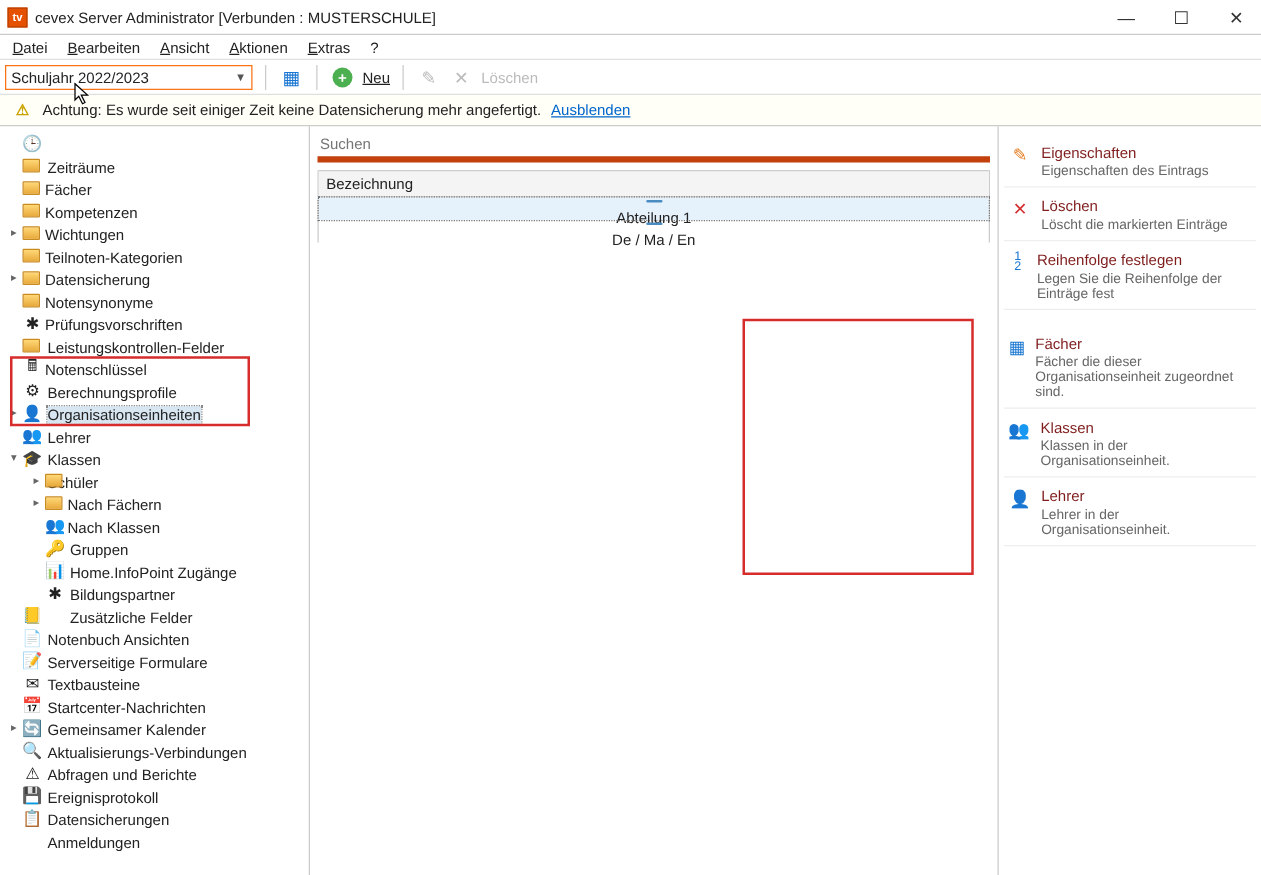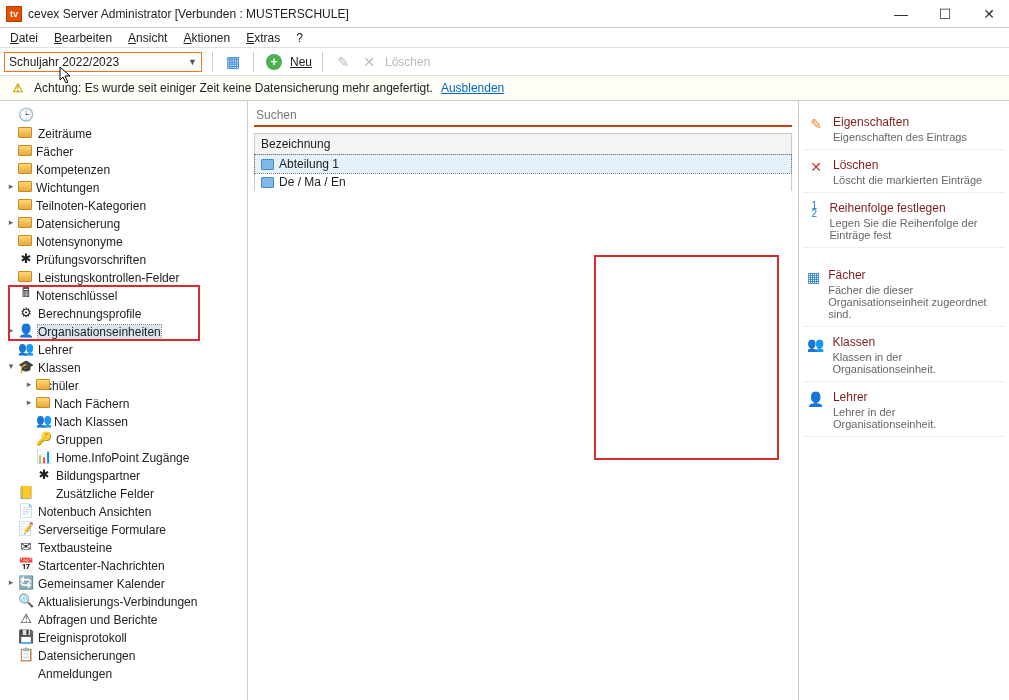--- a/index.html
+++ b/index.html
@@ -30,24 +30,24 @@
   .trow .exp { width:14px; text-align:center; color:#666; font-size:9px; user-select:none; }
   .trow .exp.none { visibility:hidden; }
   .trow .ticon { width:16px; height:14px; margin-right:4px; display:inline-flex; align-items:center; justify-content:center; font-size:12px; }
   .trow .ticon.folder { background:linear-gradient(#ffd877,#e8a93b); border-radius:1px; border:1px solid #c98a1e; width:14px; height:11px; }
   .trow .ticon.gen { font-size:13px; }
   .trow .tl { font-size:12px;margin-top:40px; }
   .trow.sel .tl { background:#d8e6f2; outline:1px dotted #888; }
   .hl-box1 { position:absolute; border:2px solid #d62c2c; pointer-events:none; }
   .mid { flex:1; display:flex; flex-direction:column; border-right:1px solid #ccc; }
   .search { margin:4px 6px 6px 6px; }
-  .search input { width:100%; border:none; border-bottom:2px solid #c2410c; padding:3px 2px; font-size:12px; outline:none; }
+  .search input { width:100%; border:none; border-bottom:5px solid #c2410c; padding:3px 2px; font-size:12px; outline:none; }
   .grid { margin:0 6px; border-left:1px solid #ccc; border-right:1px solid #ccc; }
   .grid .ghead { background:#f4f4f4; border-top:1px solid #ccc; border-bottom:1px solid #ccc; padding:3px 6px; font-size:12px; font-weight:normal; }
-  .grid .grow { display:flex; align-items:center; padding:2px 6px; height:18px; gap:5px; }
+  .grid .grow { display:flex; align-items:center; padding:2px 6px; height:18px; gap:5px;flex-direction:column; }
   .grid .grow.sel { background:#e5f1fb; outline:1px dotted #777; }
   .grid .grow.alt { background:#f1f6fb; }
   .grid .gicon { width:13px; height:11px; background:#7fb8e6; border:1px solid #4a8bc2; border-radius:1px; }
   .side { width:210px; padding:8px 4px; display:flex; flex-direction:column; gap:2px; }
   .action { display:flex; gap:8px; padding:6px 4px; border-bottom:1px solid #eee; cursor:default; }
   .action .aicon { width:18px; display:flex; justify-content:center; font-size:14px; margin-top:1px; }
   .action .atext .atitle { color:#7f1d1d; font-size:12px; }
   .action .atext .adesc { color:#666; font-size:11px; margin-top:2px; }
   .side .group-gap { height:10px; }
   .red-overlay { position:absolute; border:2px solid #d62c2c; pointer-events:none; }

